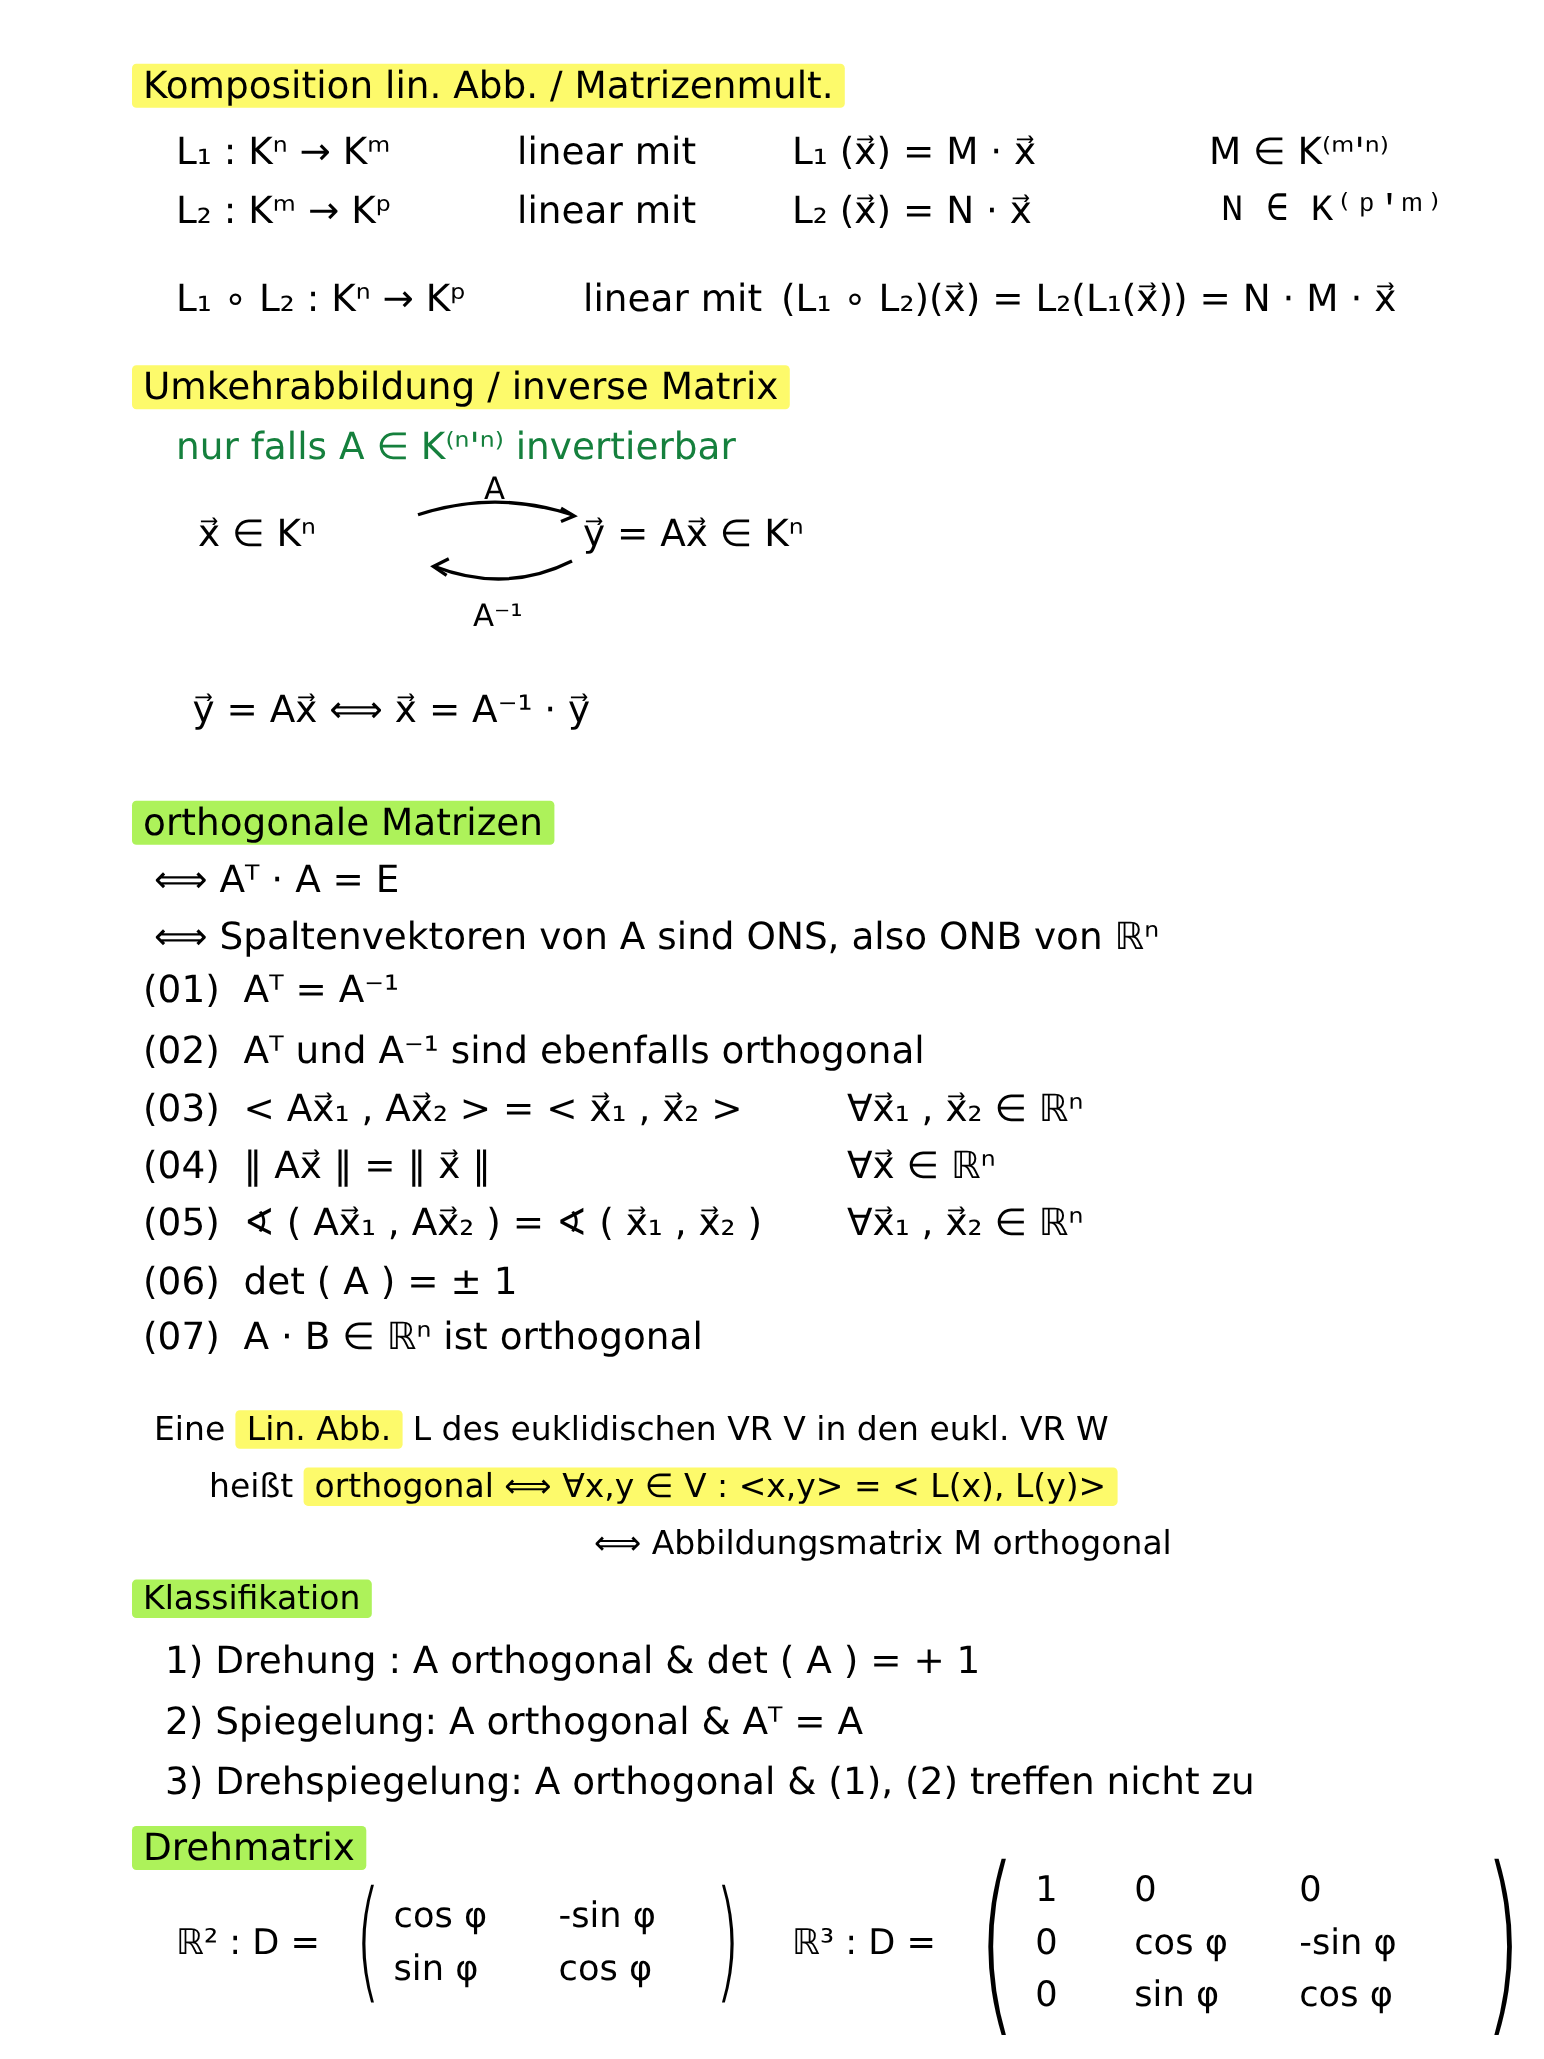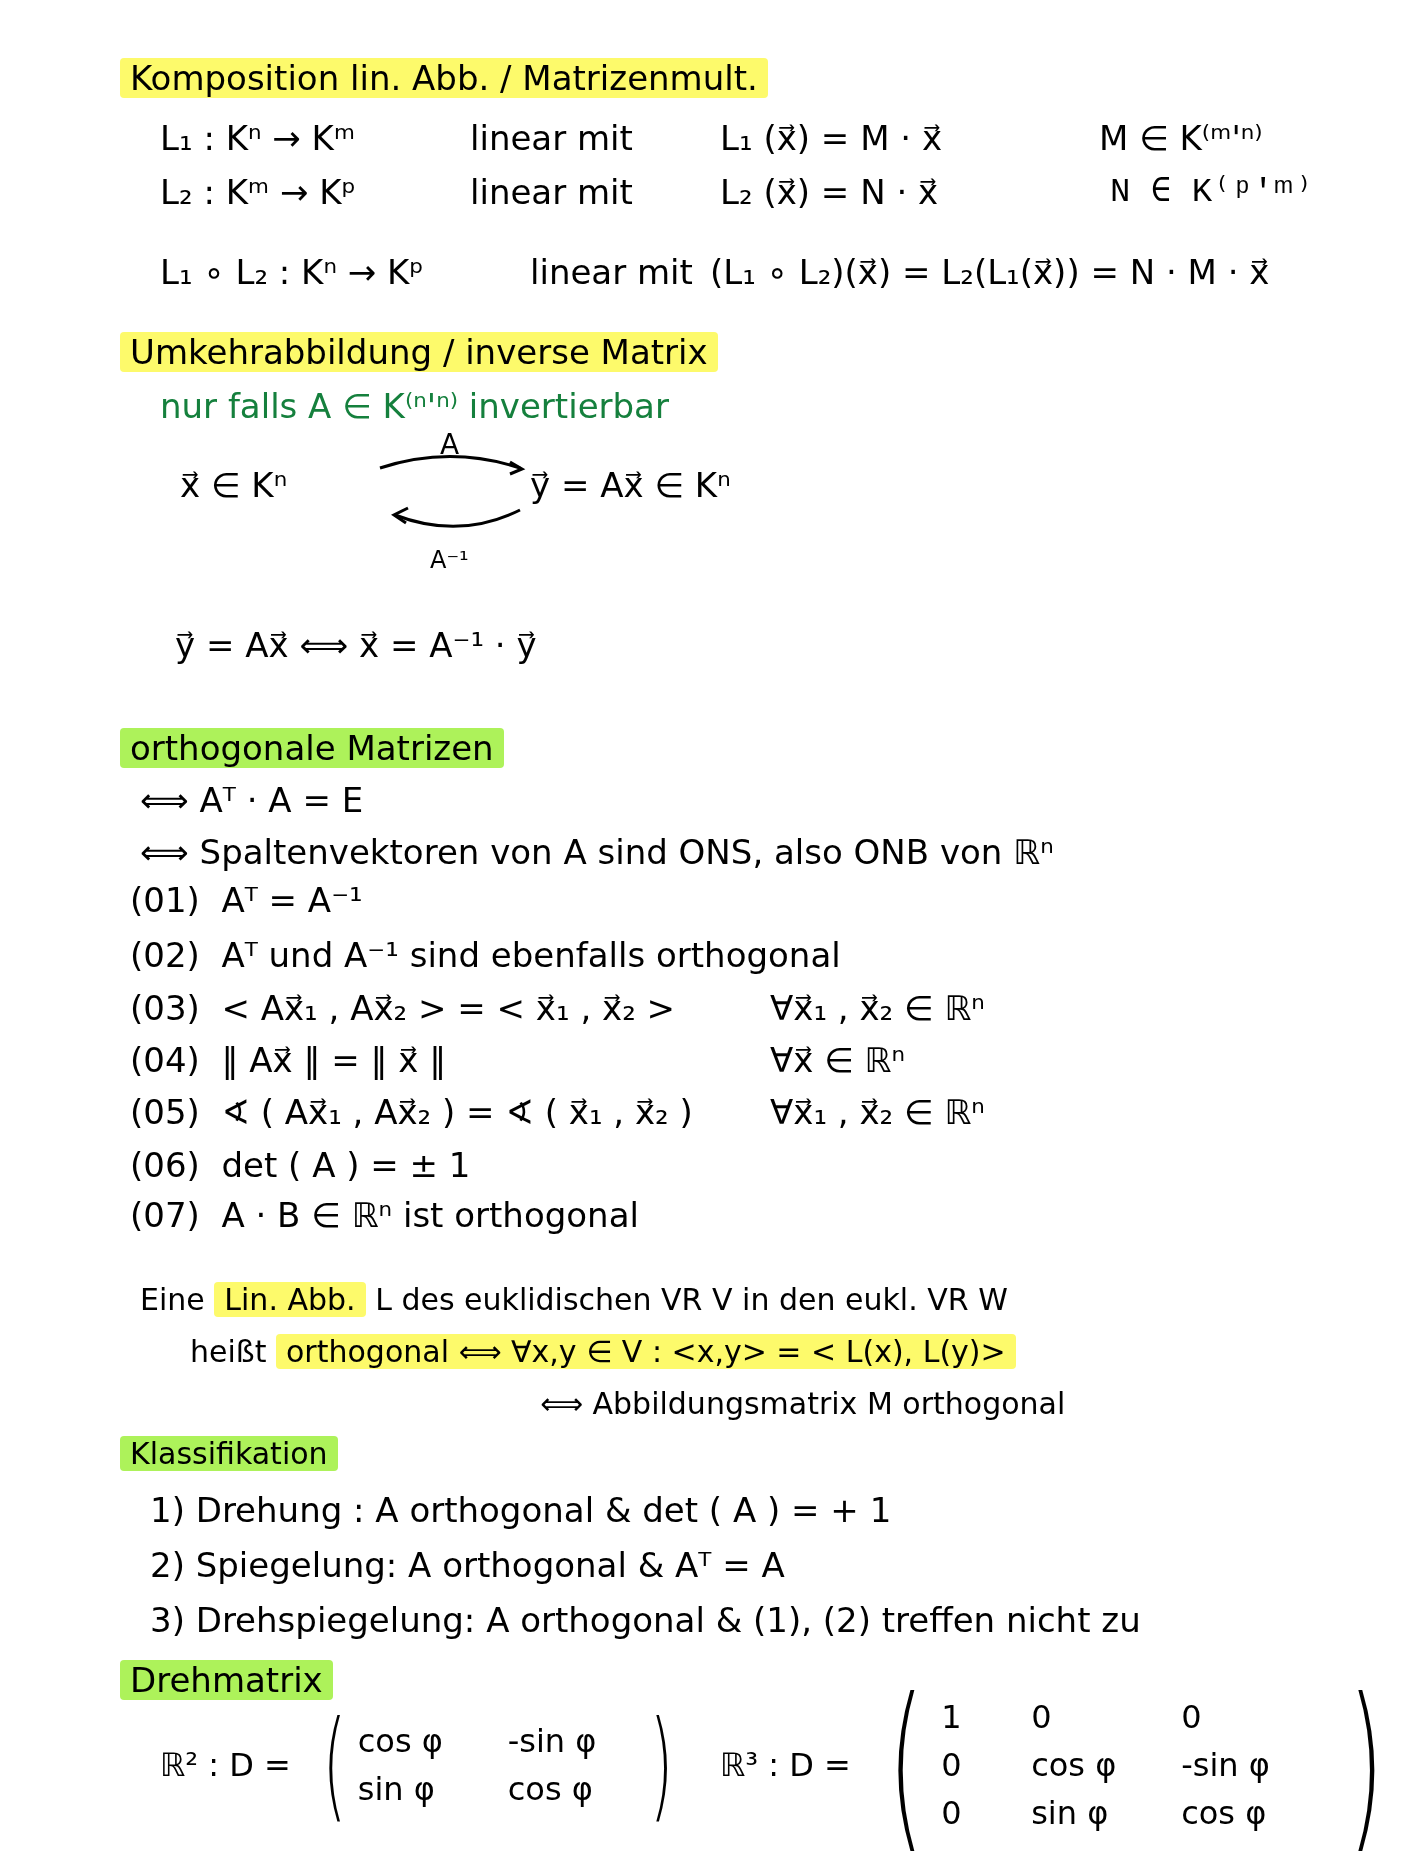--- a/index.html
+++ b/index.html
@@ -46,21 +46,21 @@
 
 <div class="line" style="left:440px; top:425px; font-size:28px;">A</div>
 <div class="line" style="left:180px; top:465px;">x⃗ ∈ Kⁿ</div>
 <div class="line" style="left:530px; top:465px;">y⃗ = Ax⃗   ∈ Kⁿ</div>
 <svg class="arrow" style="left:370px; top:450px;" width="170" height="90">
   <path d="M10 18 Q80 -5 150 18" fill="none" stroke="#000" stroke-width="3"></path>
   <path d="M140 12 L152 19 L140 24" fill="none" stroke="#000" stroke-width="3"></path>
   <path d="M150 60 Q90 90 25 65" fill="none" stroke="#000" stroke-width="3"></path>
   <path d="M38 58 L24 65 L36 73" fill="none" stroke="#000" stroke-width="3"></path>
 </svg>
-<div class="line" style="left:430px; top:540px; font-size:24px;">A⁻¹</div>
+<div class="line" style="left:430px; top:540px; font-size:28px;">A⁻¹</div>
 
 <div class="line" style="left:175px; top:625px;">y⃗ = Ax⃗    ⟺   x⃗ =  A⁻¹ · y⃗</div>
 
 <div class="line" style="left:120px; top:728px;">
   <span class="hl-green">orthogonale Matrizen</span>
 </div>
 <div class="line" style="left:140px; top:780px;">⟺  Aᵀ · A = E</div>
 <div class="line" style="left:140px; top:832px;">⟺  Spaltenvektoren von A sind ONS, also ONB von ℝⁿ</div>
 
 <div class="line" style="left:130px; top:880px;">

